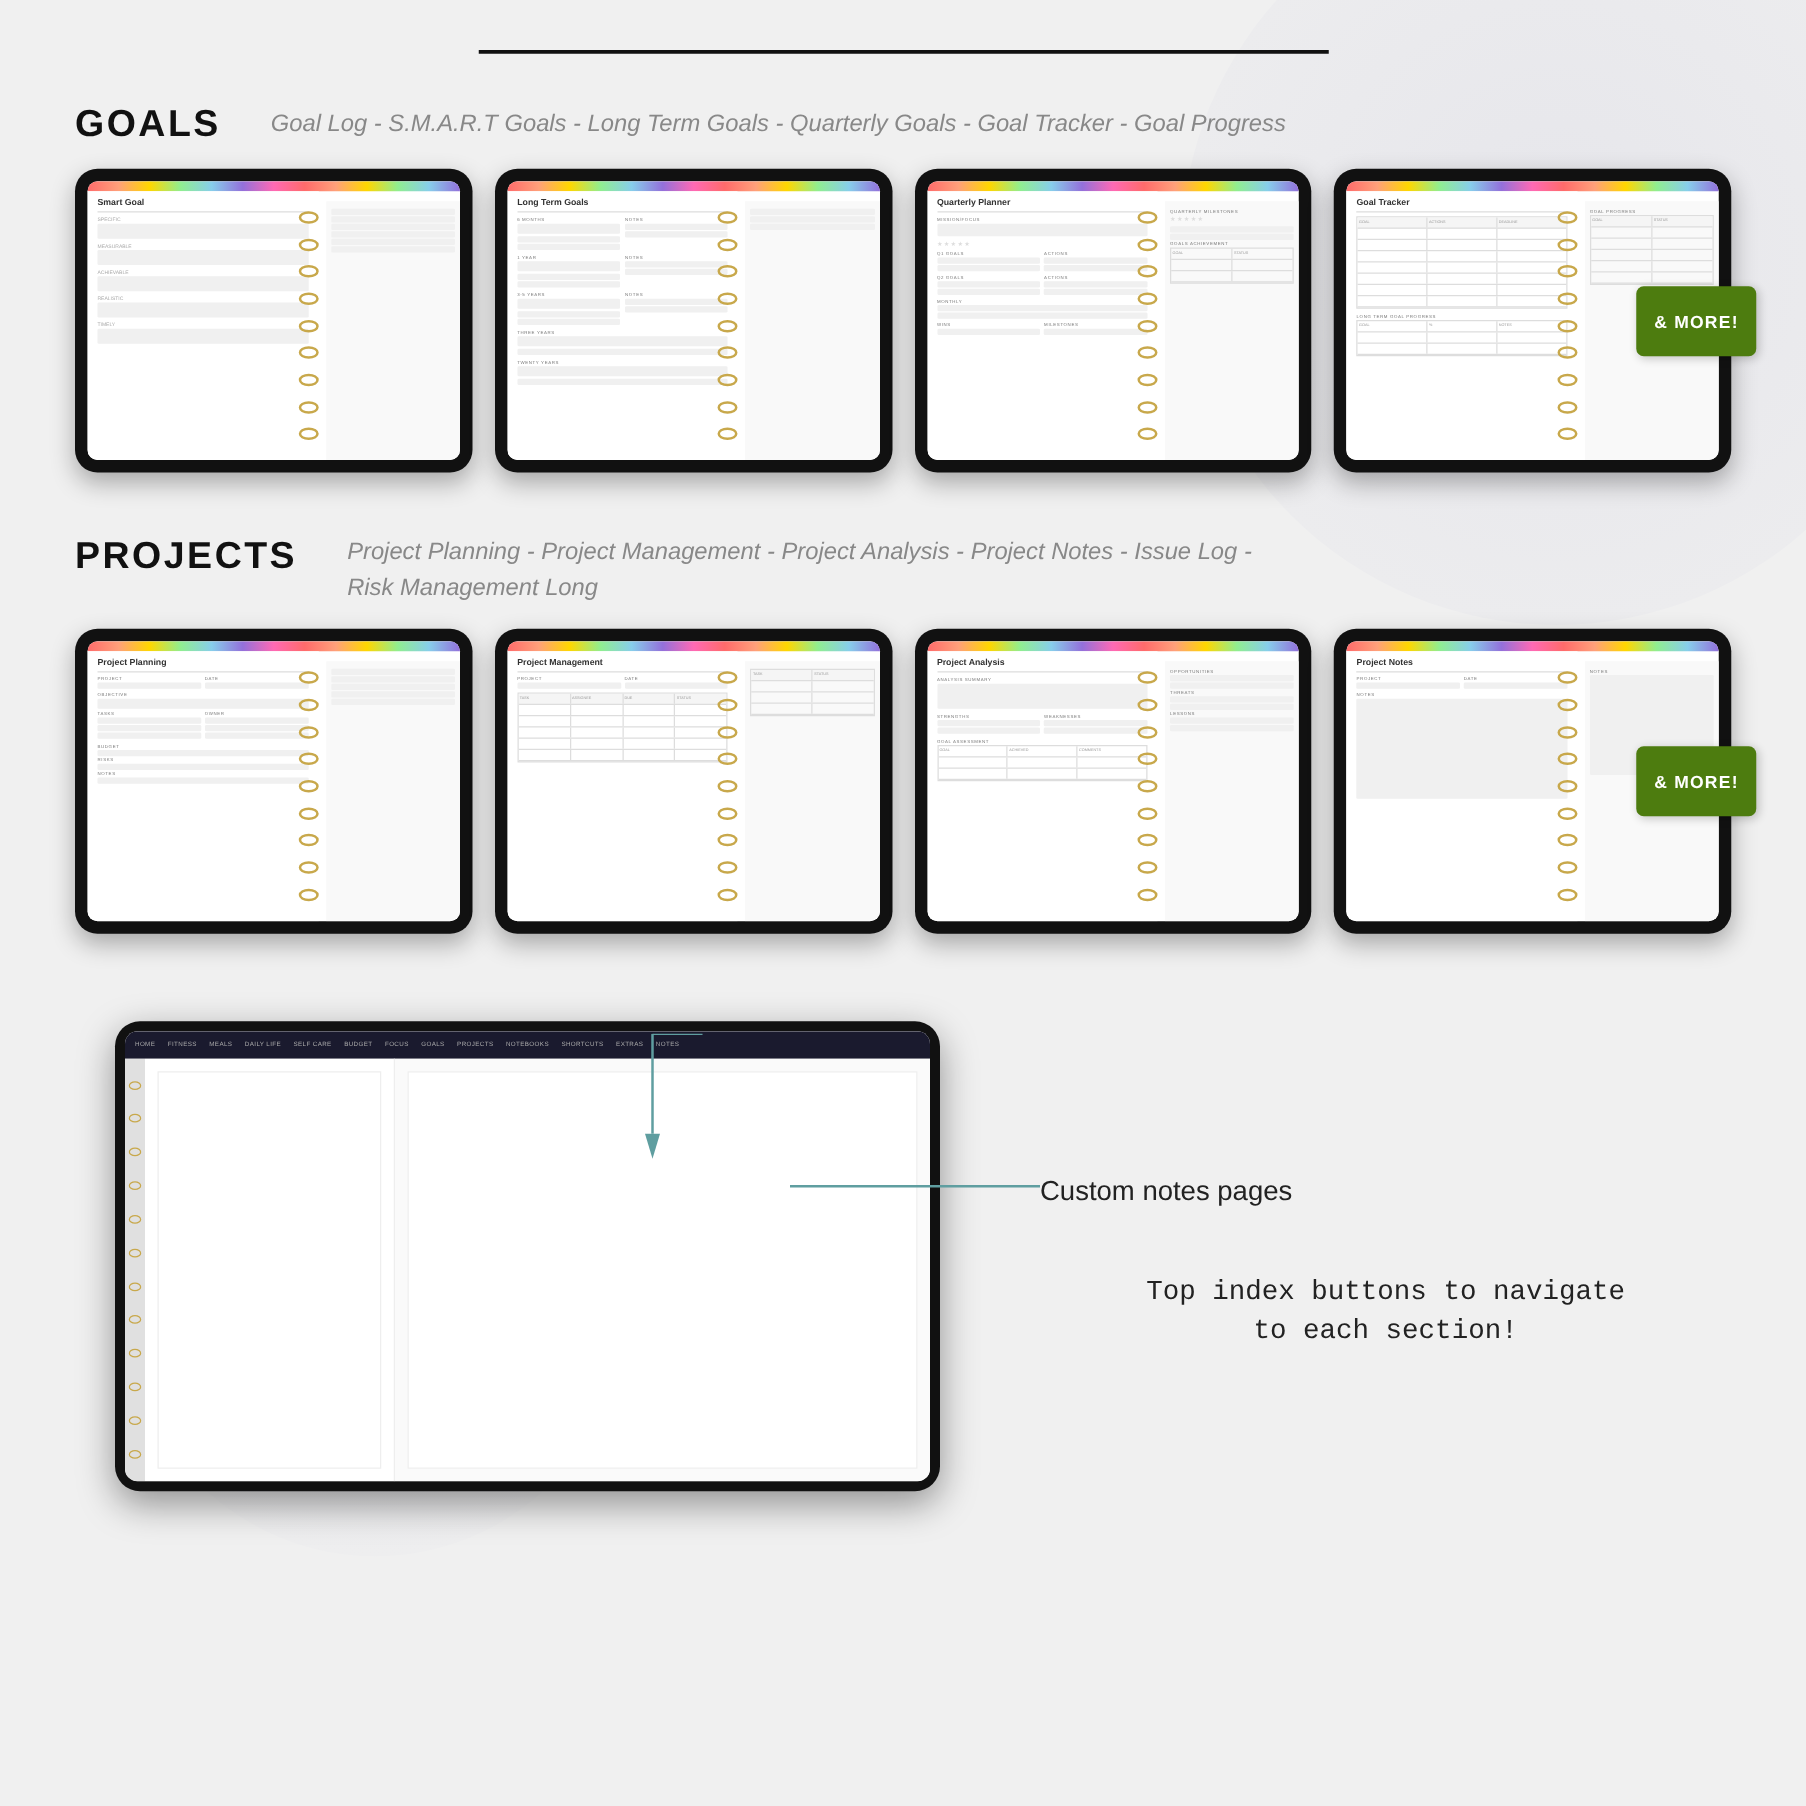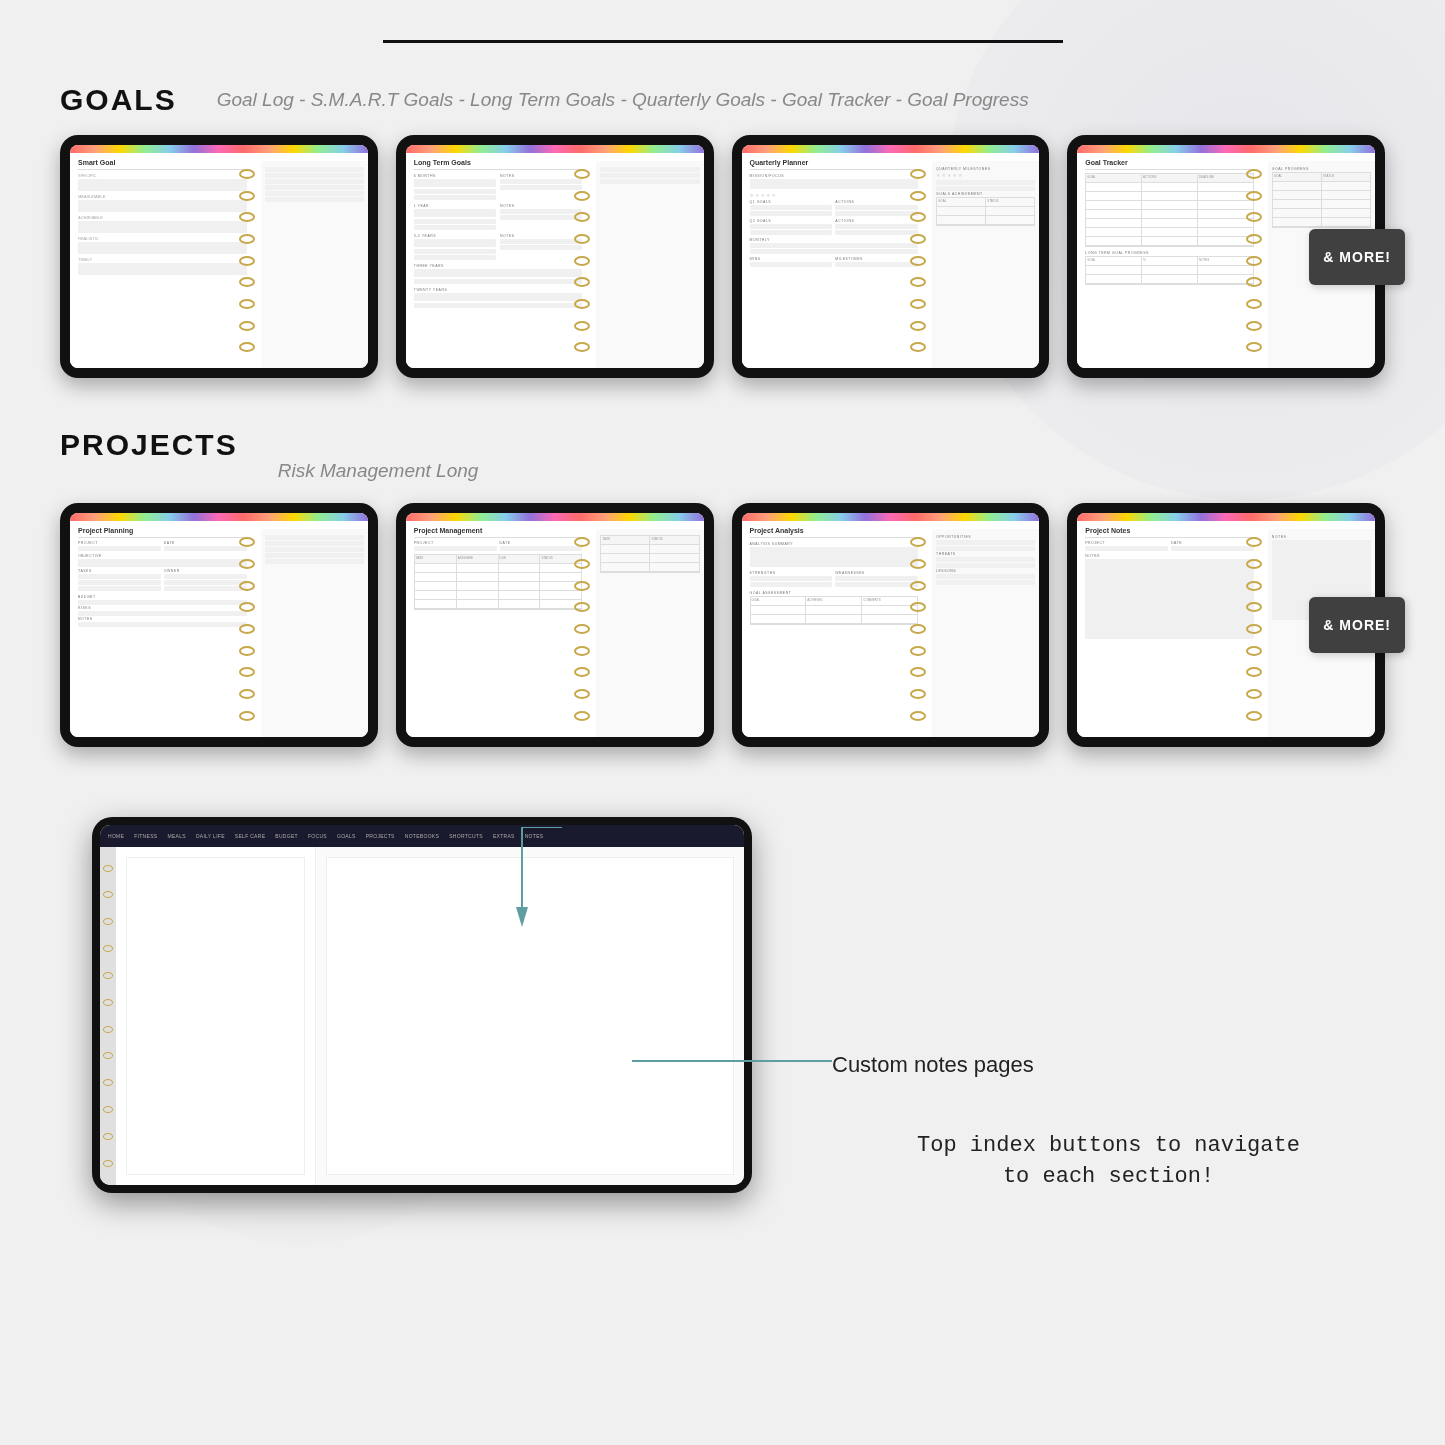--- a/index.html
+++ b/index.html
@@ -202,38 +202,38 @@
       border-radius: 1px;
       margin-bottom: 1px;
     }
 
     
     .more-button {
       position: absolute;
       right: -18px;
       top: 50%;
       transform: translateY(-50%);
-      background: #404040;
+      background: #4d7c0f;
       color: white;
       font-weight: 900;
       font-size: 16px;
       padding: 14px 12px;
       border-radius: 6px;
       z-index: 20;
       letter-spacing: 1px;
       box-shadow: 2px 2px 8px rgba(0,0,0,0.2);
       white-space: nowrap;
     }
 
     
     .bottom-section {
       display: flex;
       gap: 0;
       margin-top: 10px;
-      align-items: flex-end;
+      align-items: center;
       padding-left: 32px;
     }
     .bottom-device {
       flex: 0 0 680px;
       position: relative;
     }
     .bottom-labels {
       flex: 1;
       padding-left: 60px;
       padding-top: 60px;
@@ -729,21 +729,21 @@
 
         <div class="more-button" style="position:absolute; right:-20px; top:50%; transform:translateY(-50%); font-size:14px; padding:20px 14px;">&amp; MORE!</div>
       </div>
     </div>
   </div>
 
   <div class="section-group">
     <div class="section-header" style="align-items:flex-start;">
       <span class="section-title">PROJECTS</span>
       <div class="section-subtitle">
-        <br>
+        <span>Project Planning - Project Management - Project Analysis - Project Notes - Issue Log -</span><br>
         <span>Risk Management Long</span>
       </div>
     </div>
 
     <div class="device-grid" style="position:relative;">
 
       <div class="tablet-device">
         <div class="tablet-screen">
           <div class="rainbow-bar"></div>
           <div style="position:relative; height: calc(100% - 8px);">

